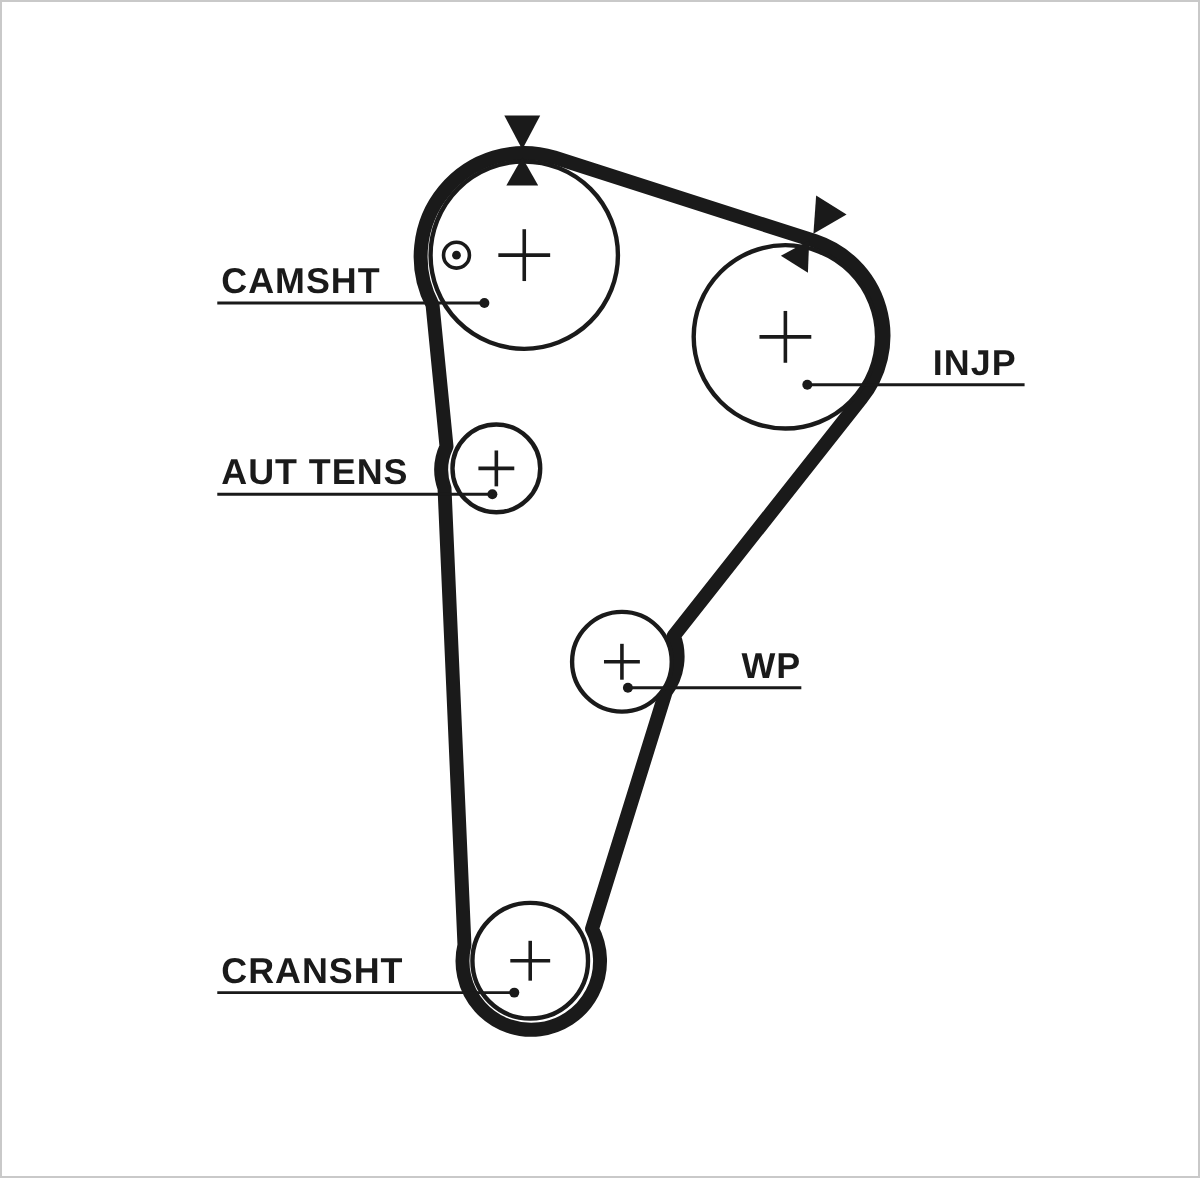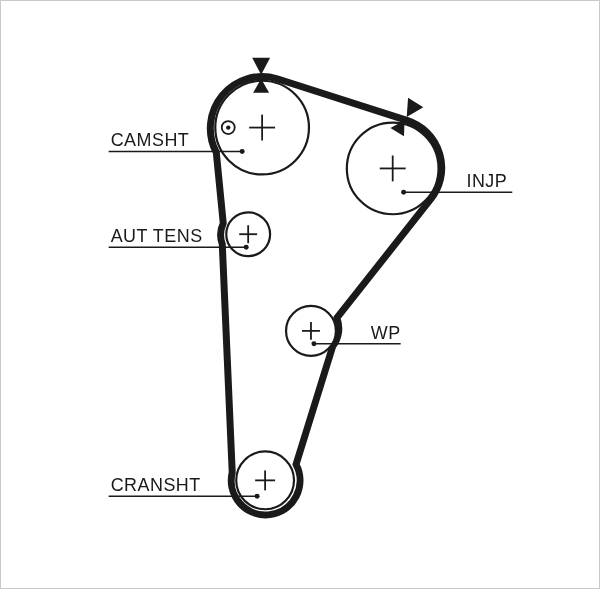--- a/index.html
+++ b/index.html
@@ -9,20 +9,21 @@
   }
   .frame {
     position: relative;
     width: 600px;
     height: 589px;
     box-sizing: border-box;
     border: 1px solid #c9c9c9;
     background: #ffffff;
     font-family: "Liberation Sans", sans-serif;
     overflow: hidden;
+    font-weight: bold;
   }
   .frame svg {
     display: block;
     width: 100%;
     height: 100%;
   }
   .lbl {
     font-family: "Liberation Sans", sans-serif;
     font-size: 18px;
     letter-spacing: 0.5px;

